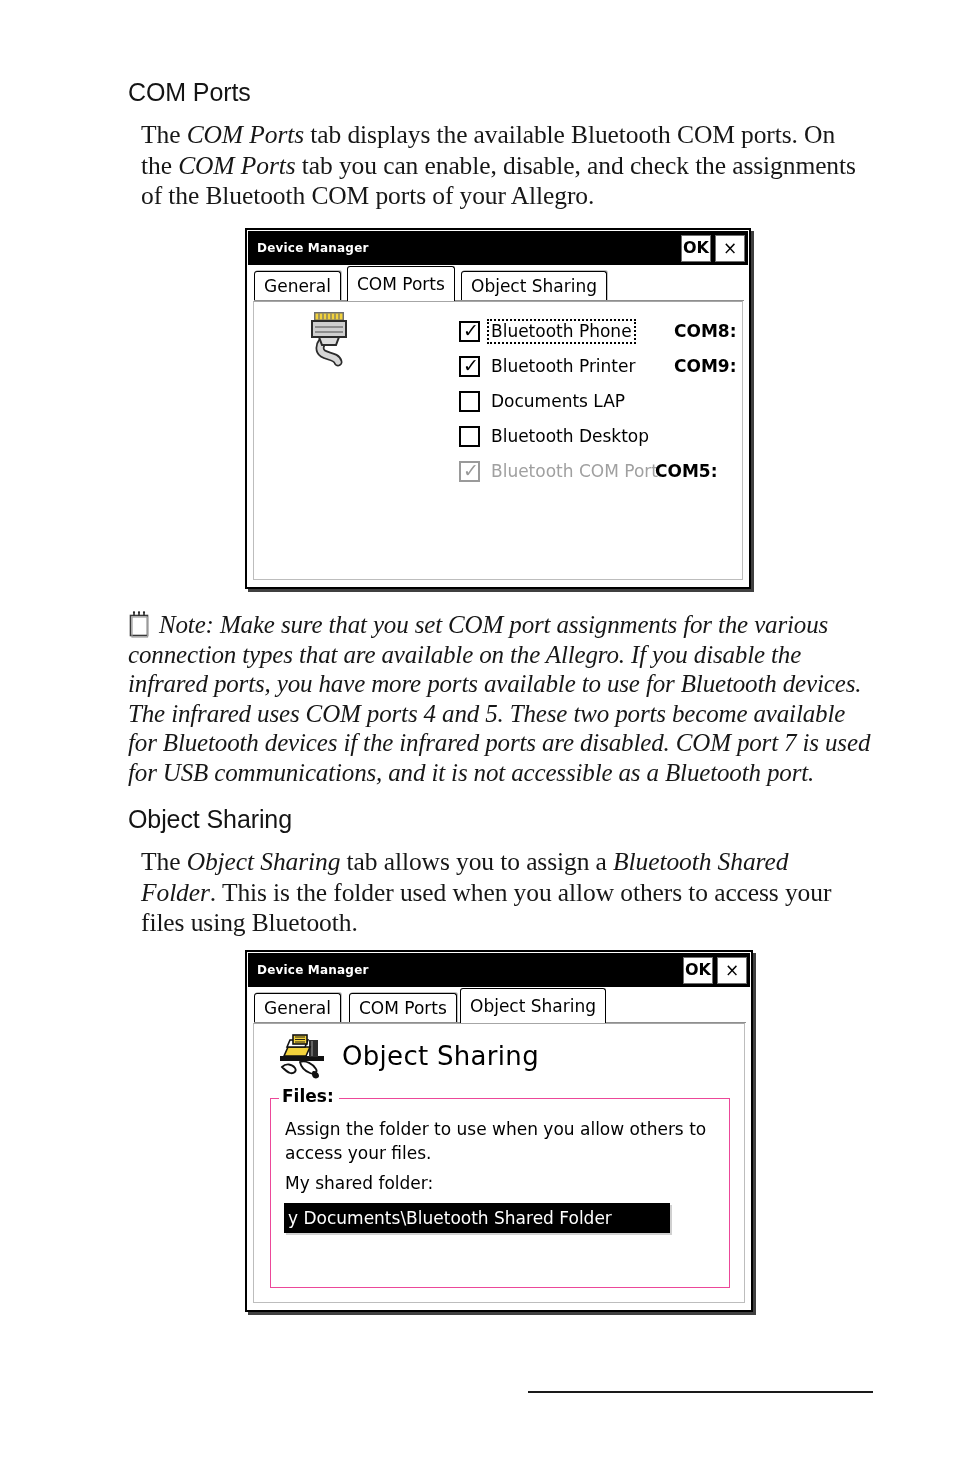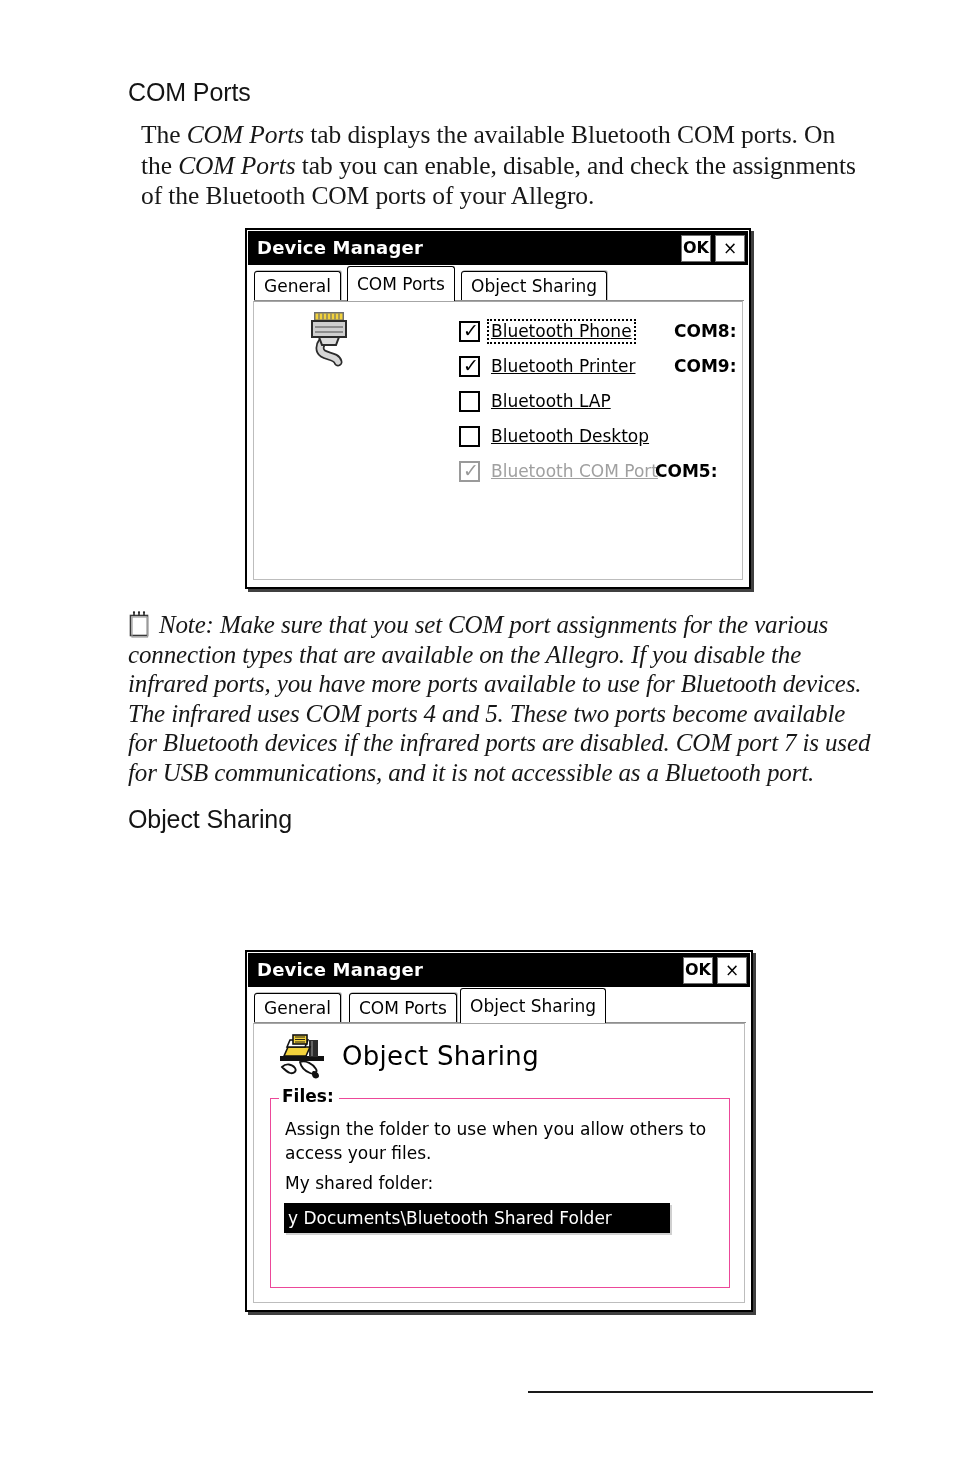--- a/index.html
+++ b/index.html
@@ -85,21 +85,21 @@
     background: #000000;
     height: 34px;
     display: flex;
     align-items: center;
     padding: 0 3px 0 9px;
     position: relative;
   }
   .titlebar .title {
     color: #ffffff;
     font-family: "DejaVu Sans", "Liberation Sans", sans-serif;
-    font-size: 18px;
+    font-size: 12px;
     font-weight: bold;
     letter-spacing: 0.2px;
     flex: 1;
     line-height: 1;
   }
   .tb-btn {
     width: 30px; height: 27px;
     background: #ffffff;
     border: 1px solid #6e6e6e;
     margin-left: 4px;
@@ -212,21 +212,20 @@
   }
   .cbox.disabled .tick { color: #9a9a9a; font-weight: normal; }
 
   .cb-label {
     font-family: "DejaVu Sans", "Liberation Sans", sans-serif;
     font-size: 17px;
     color: #000000;
     white-space: nowrap;
     padding: 2px 2px;
     line-height: 1;
-    text-decoration: underline;
   }
   .cb-label.dim { color: #a0a0a0; }
   .cb-label.focused {
     outline: 2px dotted #000000;
     outline-offset: 0px;
   }
   .com-val {
     position: absolute;
     left: 215px;
     font-family: "DejaVu Sans", "Liberation Sans", sans-serif;
@@ -395,21 +394,21 @@
             <div class="cb-row">
               <span class="cbox">
                   <span class="tick">✓</span>
                 </span>
               <span class="cb-label">Bluetooth Printer</span>
               <span class="com-val">COM9:</span>
             </div>
 
             <div class="cb-row">
               <span class="cbox"></span>
-              <span class="cb-label">Bluetooth LAP</span>
+              <span class="cb-label">Documents LAP</span>
               <span class="com-val"></span>
             </div>
 
             <div class="cb-row">
               <span class="cbox"></span>
               <span class="cb-label">Bluetooth Desktop</span>
               <span class="com-val"></span>
             </div>
 
 
@@ -439,20 +438,21 @@
             <g fill="#2b2b2b">
               <circle cx="6" cy="1.3" r="1.1"></circle>
               <circle cx="11" cy="1.3" r="1.1"></circle>
               <circle cx="16" cy="1.3" r="1.1"></circle>
             </g>
           </svg></span><span>Note: Make sure that you set COM port assignments for the various connection types that are available on the Allegro. If you disable the infrared ports, you have more ports available to use for Bluetooth devices. The infrared uses COM ports 4 and 5. These two ports become available for Bluetooth devices if the infrared ports are disabled. COM port 7 is used for USB communications, and it is not accessible as a Bluetooth port.</span></p>
   </div>
 
   <div class="content" style="top:805px;">
     <h2 class="sec-head">Object Sharing</h2>
+    <p class="body"><span>The </span><i>Object Sharing</i><span> tab allows you to assign a </span><i>Bluetooth Shared Folder</i><span>. This is the folder used when you allow others to access your files using Bluetooth.</span></p>
   </div>
 
   <div class="ce-dialog" style="left:245px; top:950px; width:508px; height:362px;">
     <div class="ce-inner">
 
       <div class="titlebar">
         <span class="title">Device Manager</span>
         <div class="tb-btn">OK</div>
         <div class="tb-btn x-btn">×</div>
       </div>

